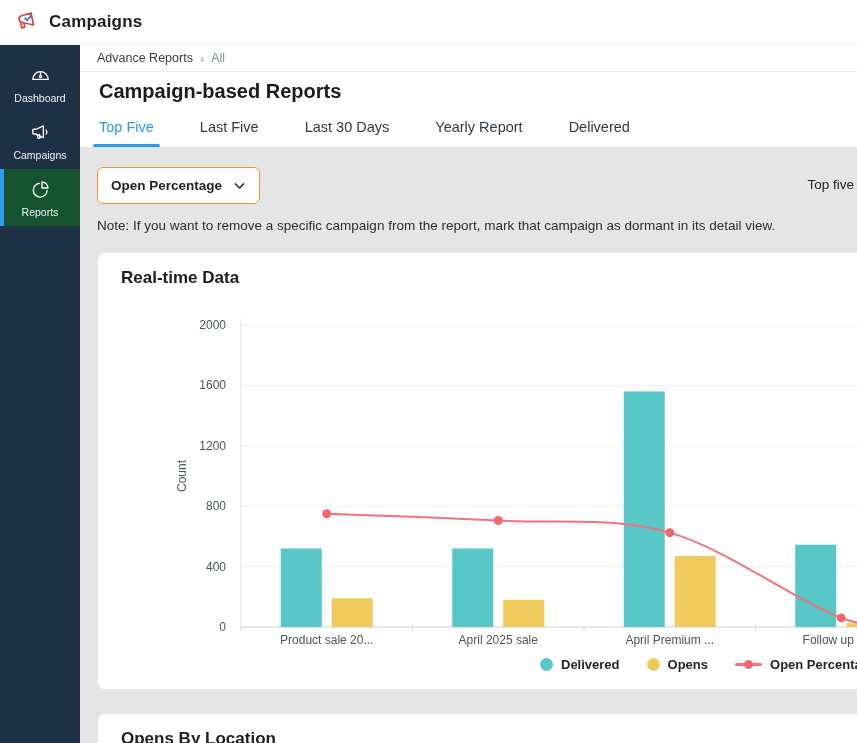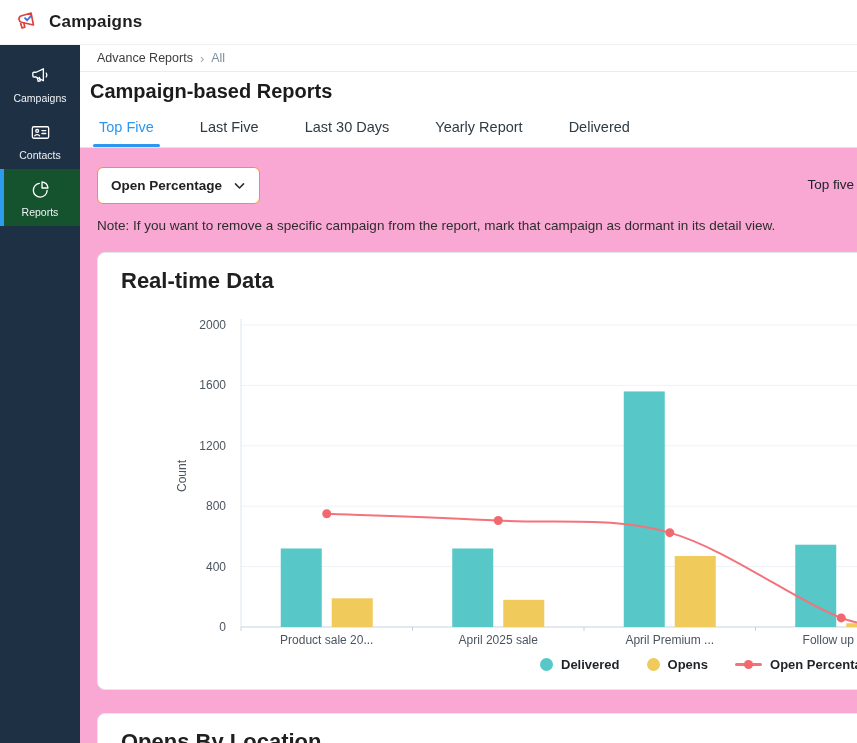--- a/index.html
+++ b/index.html
@@ -16,27 +16,27 @@
   
   .sidebar { position:absolute; top:45px; left:0; width:80px; height:698px;
     background:#1e3044; padding-top:10px; display:flex; flex-direction:column; }
   .side-item { height:57px; display:flex; flex-direction:column; align-items:center;
     justify-content:center; cursor:pointer; }
   .side-item svg { width:23px; height:23px; }
   .side-label { margin-top:5px; font-size:10.5px; color:#eef3f6; }
   .side-item.active { background:#14532d; box-shadow:inset 4px 0 0 #2e9bf0; }
 
   
-  .main { position:absolute; top:45px; left:80px; width:777px; height:698px; background:#f9a8d4; }
+  .main { position:absolute; top:45px; left:80px; width:777px; height:698px; background:#e5e5e5; }
   .breadcrumb-row { height:27px; background:#fff; display:flex; align-items:center;
     padding-left:17px; border-bottom:1px solid #ececec; font-size:12.5px; }
   .crumb-parent { color:#3d3d3d; }
   .crumb-sep { color:#9aa7b2; margin:0 7px; font-size:13px; }
   .crumb-current { color:#7d8fa0; }
-  .title-row { height:39px; background:#fff; display:flex; align-items:center; padding-left:10px; }
+  .title-row { height:39px; background:#fff; display:flex; align-items:center; padding-left:19px; }
   .page-title { font-size:20px; font-weight:700; color:#1b1b1b; }
 
   .tabs-row { height:37px; background:#fff; border-bottom:1px solid #e4e4e4;
     display:flex; align-items:flex-end; padding-left:17px; }
   .tab { font-size:14.5px; color:#2e3a44; padding:0 2px 12px 2px; margin-right:42px;
     cursor:pointer; position:relative; }
   .tab.active { color:#2b97ef; }
   .tab.active::after { content:""; position:absolute; left:-4px; right:-4px; bottom:0;
     height:3px; background:#2b97ef; border-radius:2px; }
 
@@ -46,21 +46,21 @@
     background:#fff; border:1px solid #ef9330; border-radius:6px; display:flex;
     align-items:center; padding:0 13px; cursor:pointer; }
   .dropdown-label { font-size:13.5px; font-weight:700; color:#222; margin-right:11px; }
   .right-label { position:absolute; right:3px; top:29px; font-size:13.5px; color:#20242a; white-space:nowrap; }
   .note { position:absolute; left:17px; top:70px; font-size:13.5px; color:#2d2d2d;text-align:center; }
 
   .card { position:absolute; left:17px; width:1060px; background:#fff;
     border:1px solid #e3e9ef; border-radius:8px; }
   .card-realtime { top:104px; height:438px; }
   .card-location { top:565px; height:120px; }
-  .card-title { position:absolute; left:23px; top:15px; font-size:22px; font-weight:700; color:#202020; }
+  .card-title { position:absolute; left:23px; top:15px; font-size:17px; font-weight:700; color:#202020; }
 
   .chart-svg { position:absolute; left:0; top:48px; width:760px; height:350px; }
   .axis-text { font-size:12px; fill:#4a5560; font-family:"Liberation Sans", sans-serif; }
 
   .legend { position:absolute; left:442px; top:404px; display:flex; align-items:center; gap:27px;justify-content:center; }
   .legend-item { display:flex; align-items:center; gap:8px; cursor:pointer; }
   .legend-dot { width:13px; height:13px; border-radius:50%; }
   .legend-line-marker { position:relative; width:27px; height:9px; }
   .legend-line-marker .bar { position:absolute; top:3px; left:0; right:0; height:3px;
     border-radius:2px; background:#f3737a; }
@@ -78,34 +78,34 @@
       <path d="M15.2 3.6l2.1 10.6-10.6-2.4a3 3 0 0 1-.6-5.6z" stroke="#e0403d" stroke-width="1.5" stroke-linejoin="round"></path>
       <path d="M5.8 12.2l1.3 4.6 2.5-.6-1-4.3" stroke="#e0403d" stroke-width="1.5" stroke-linejoin="round"></path>
       <path d="M9.8 8.1l1.9 1.9 3.4-3.8" stroke="#3b6fd4" stroke-width="1.6" stroke-linecap="round" stroke-linejoin="round"></path>
     </svg>
     <span class="app-title">Campaigns</span>
   </div>
 
   <div class="sidebar">
     <div class="side-item">
       <svg viewBox="0 0 24 24" fill="none" stroke="#fff" stroke-width="1.4" stroke-linecap="round" stroke-linejoin="round">
+        <path d="M4 16a8 8 0 0 1 16 0"></path>
+          <path d="M4 16h16"></path>
+          <path d="M12 8v3"></path>
+          <circle cx="12" cy="13" r="1.2"></circle>
+      </svg>
+      <span class="side-label">Dashboard</span>
+    </div>
+    <div class="side-item">
+      <svg viewBox="0 0 24 24" fill="none" stroke="#fff" stroke-width="1.4" stroke-linecap="round" stroke-linejoin="round">
         <path d="M15 5l-7.5 3.6H5a1 1 0 0 0-1 1v3a1 1 0 0 0 1 1h2.5L15 17.5z"></path>
           <path d="M8.5 14.2l1.1 4 2.2-.5-.9-3.6"></path>
           <path d="M18 9.5a3.5 3.5 0 0 1 0 4"></path>
       </svg>
       <span class="side-label">Campaigns</span>
-    </div>
-    <div class="side-item">
-      <svg viewBox="0 0 24 24" fill="none" stroke="#fff" stroke-width="1.4" stroke-linecap="round" stroke-linejoin="round">
-        <rect x="3.5" y="6" width="17" height="12" rx="1.5"></rect>
-          <circle cx="8.5" cy="10.4" r="1.5"></circle>
-          <path d="M6 15.4c.5-1.6 4.5-1.6 5 0"></path>
-          <path d="M13.5 10h4M13.5 13h4"></path>
-      </svg>
-      <span class="side-label">Contacts</span>
     </div>
     <div class="side-item active">
       <svg viewBox="0 0 24 24" fill="none" stroke="#fff" stroke-width="1.4" stroke-linecap="round" stroke-linejoin="round">
         <path d="M10.8 5.6A7.2 7.2 0 1 0 18.9 13"></path>
           <path d="M13.6 4.2a7 7 0 0 1 6.2 6.2h-6.2z"></path>
       </svg>
       <span class="side-label">Reports</span>
     </div>
   </div>
 

